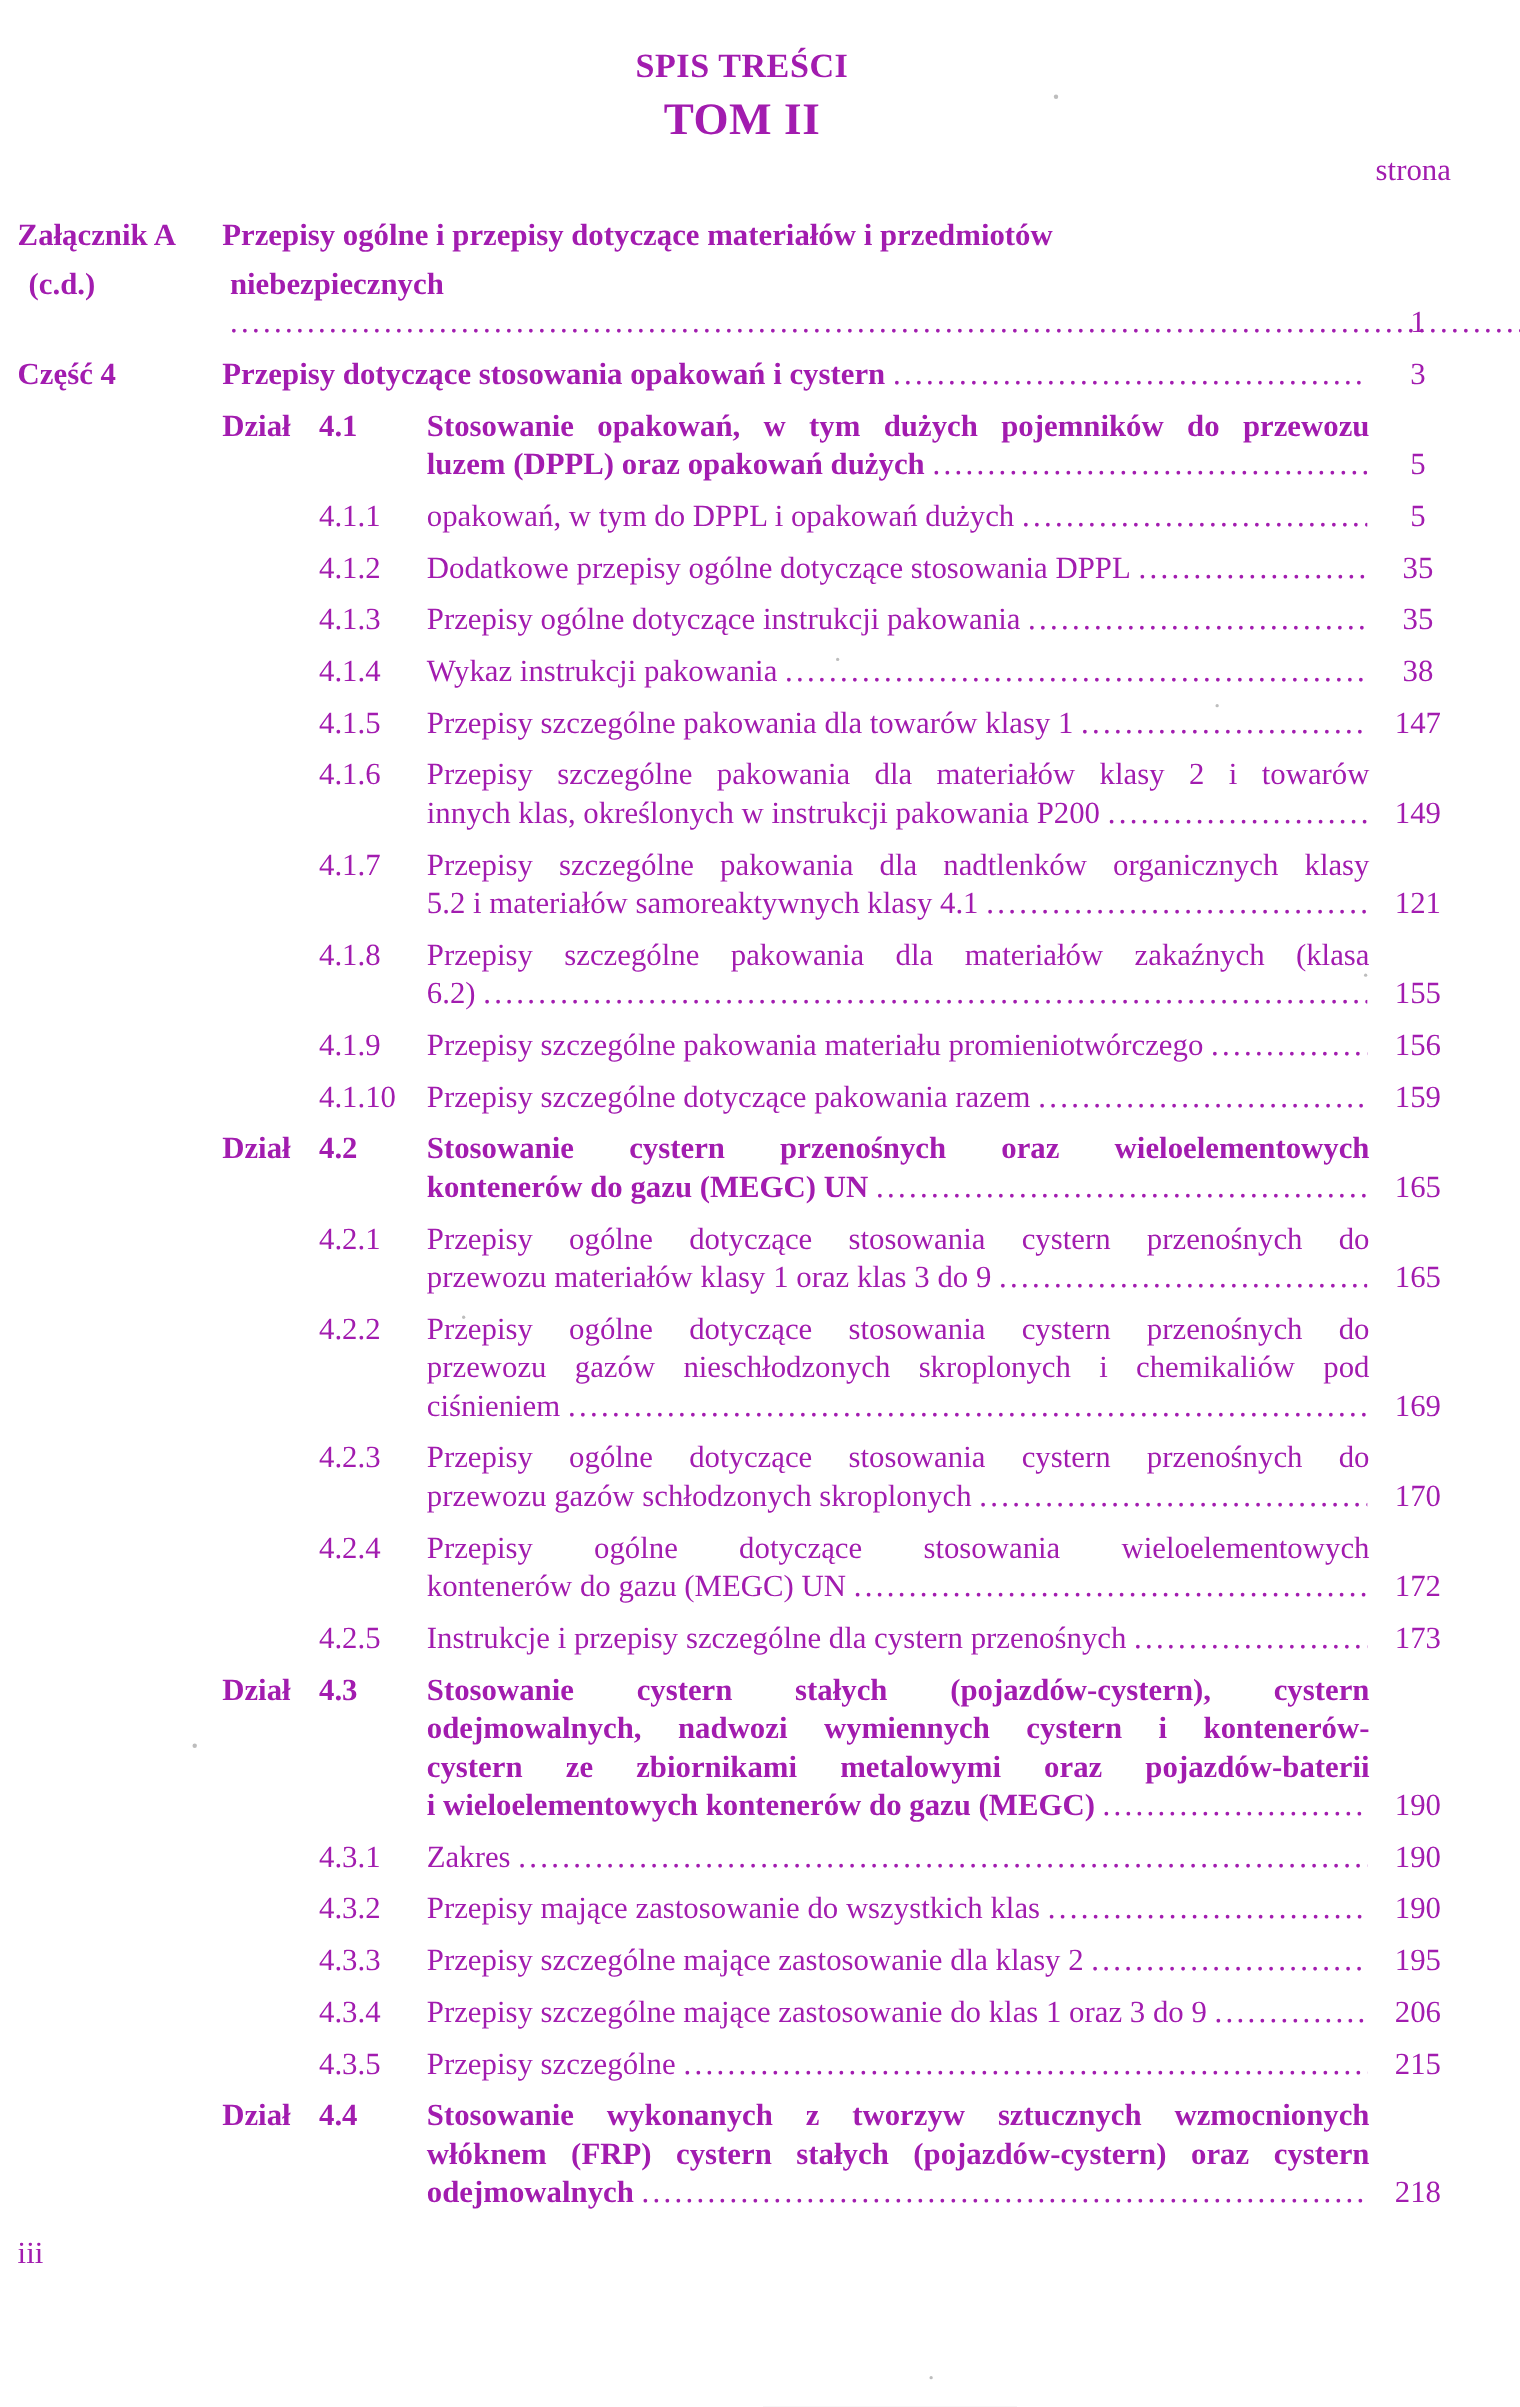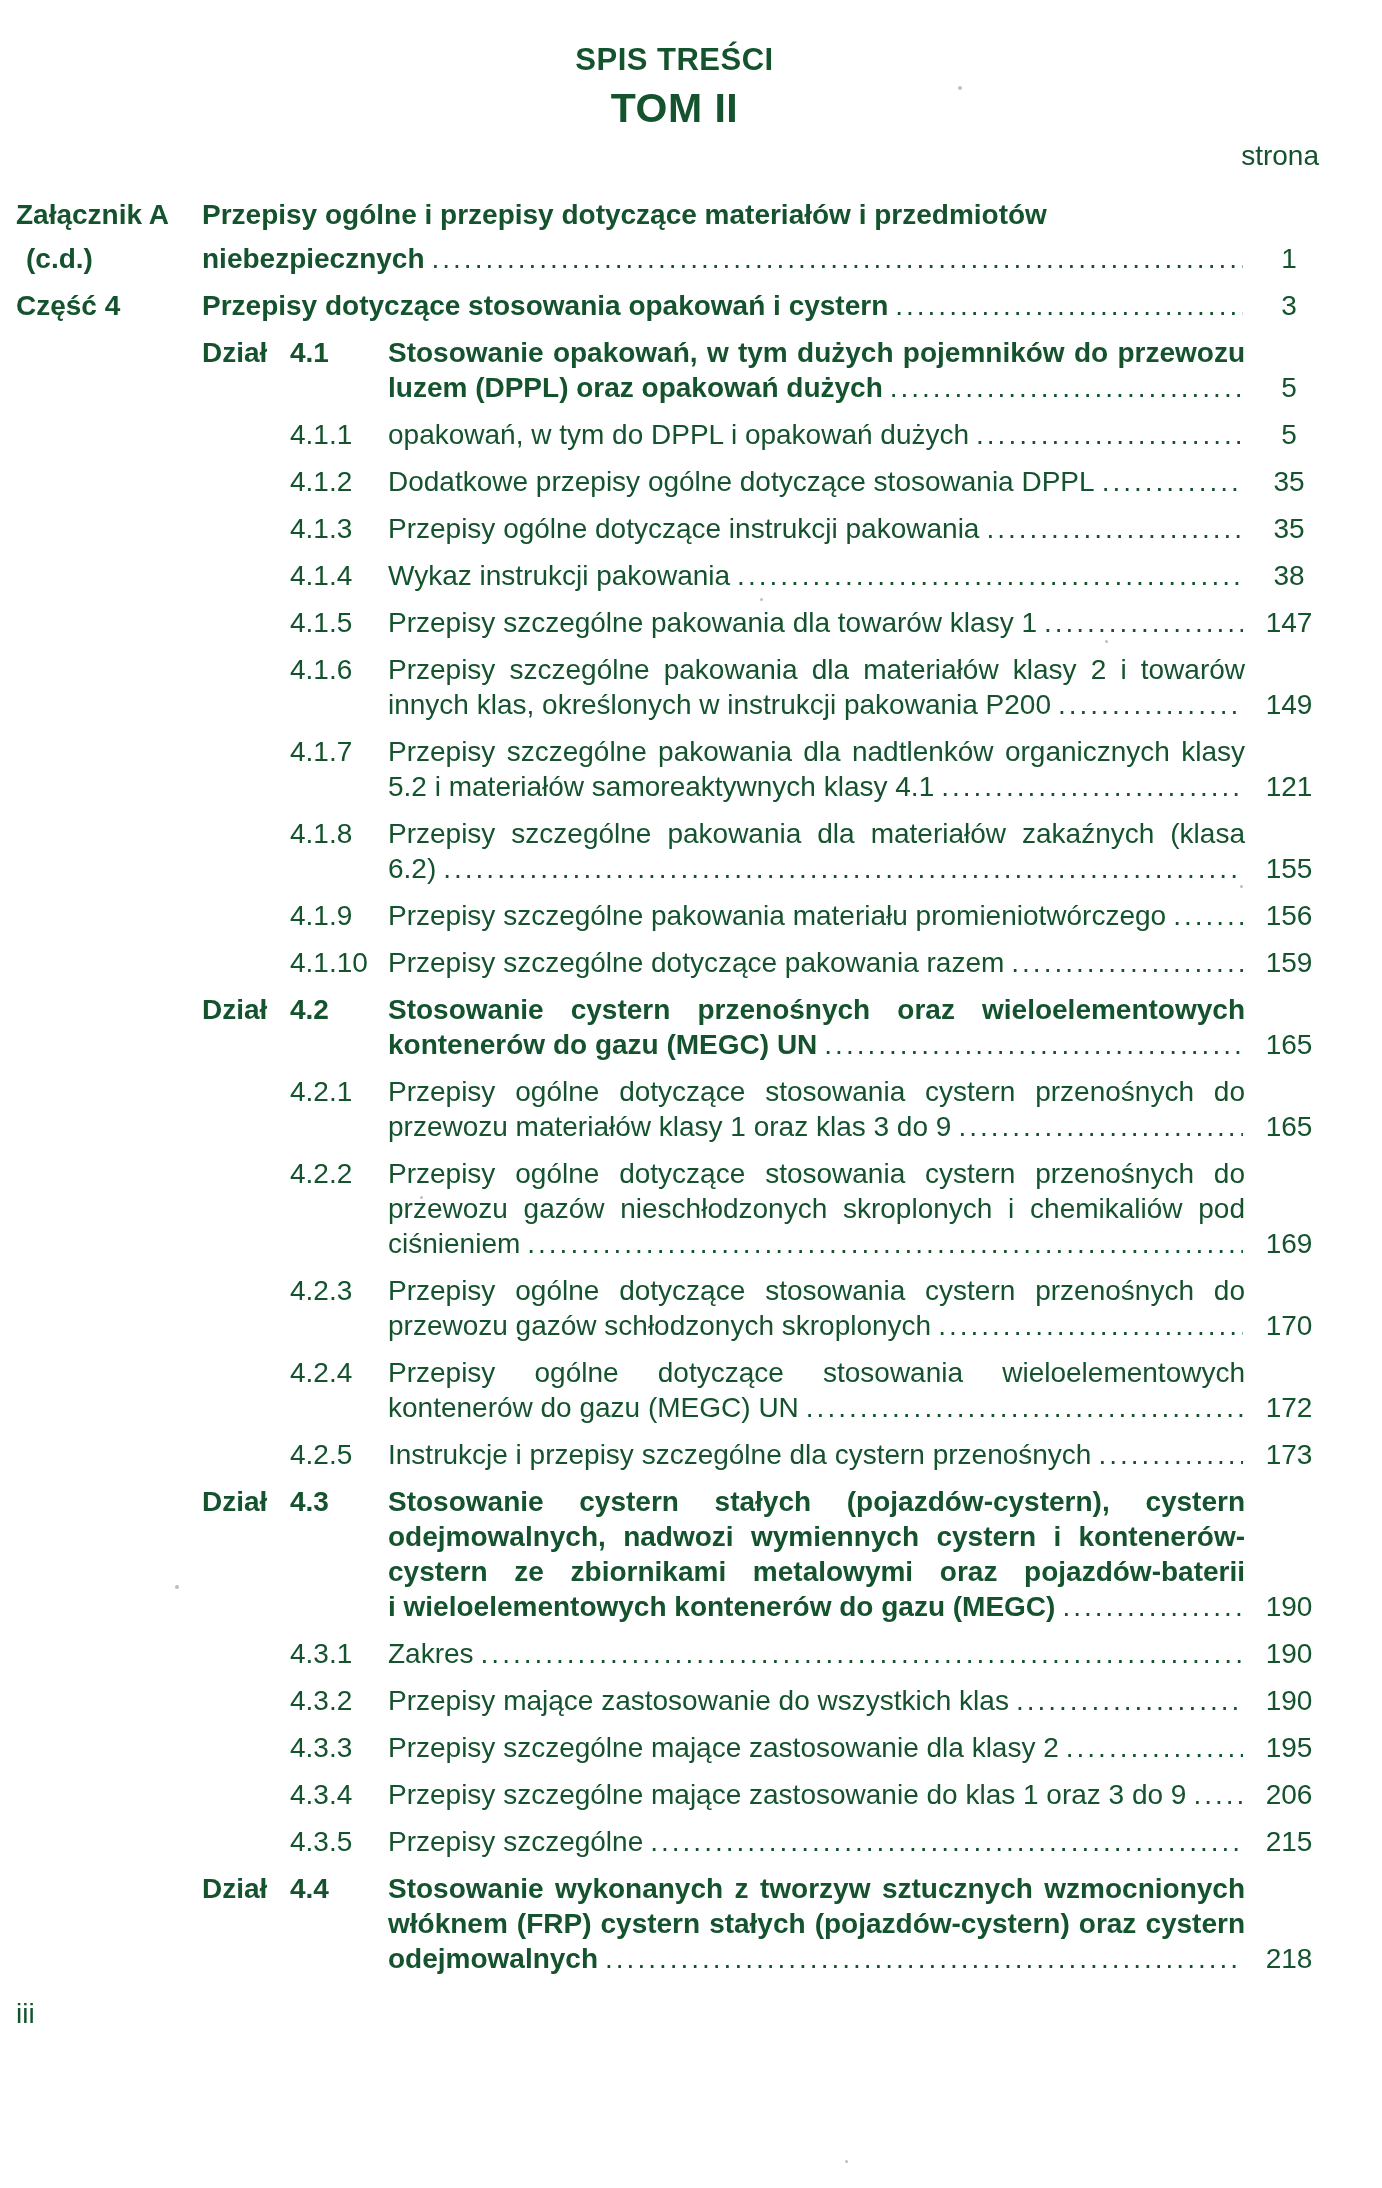--- a/index.html
+++ b/index.html
@@ -1,21 +1,21 @@
 <!DOCTYPE html>
 <html><head>
 <meta charset="utf-8">
 <style>
   html,body { margin:0; padding:0; background:#e8e8e8; }
   .page {
     position:relative;
     width:1382px; height:2188px;
     background:#ffffff;
-    color:#14532d;
-    font-family:Liberation Sans, sans-serif;
+    color:#a21caf;
+    font-family:Liberation Serif, serif;
     font-size:28px;
     box-sizing:border-box;
     padding:42px 49px 0 16px;
     overflow:hidden;
     margin:0 auto;
   }
   .title { text-align:center; font-weight:bold; font-size:31px; line-height:36px; letter-spacing:0.5px; }
   .volume { text-align:center; font-weight:bold; font-size:41px; line-height:36px; margin-top:12px; letter-spacing:0.5px; }
   .strona-row { text-align:right; margin-top:12px; line-height:35px; padding-right:14px; }
   .toc { margin-top:24px; }
@@ -24,21 +24,21 @@
   .c-label .l2 { padding-left:10px; margin-top:9px; }
   .c-dzial { width:88px; flex:none; font-weight:bold; line-height:35px; }
   .c-num  { width:98px; flex:none; line-height:35px; }
   .row.bold .c-num { font-weight:bold; }
   .c-text { flex:1; min-width:0; }
   .row.bold .c-text { font-weight:bold; }
   .line { line-height:35px; }
   .jline { text-align:justify; text-align-last:justify; text-justify:inter-word; }
   .lastline { display:flex; align-items:baseline; }
   .lastline .t { white-space:nowrap; }
-  .gapline { margin-top:9px; }
+  .gapline { margin-top:9px;flex-direction:column; }
   .dots { flex:1; min-width:0; overflow:hidden; white-space:nowrap; letter-spacing:3px; margin-left:7px; margin-right:2px; font-weight:normal; }
   .dots::after { content:"......................................................................................................................................................................"; }
   .c-page { width:88px; flex:none; display:flex; align-items:flex-end; justify-content:center; font-weight:normal; }
   .c-page span { line-height:35px; }
   .footer { margin-top:20px; line-height:35px; }
   .speck { position:absolute; background:#9a9a9a; border-radius:50%; opacity:0.65; }
 </style>
 </head>
 <body>
 

